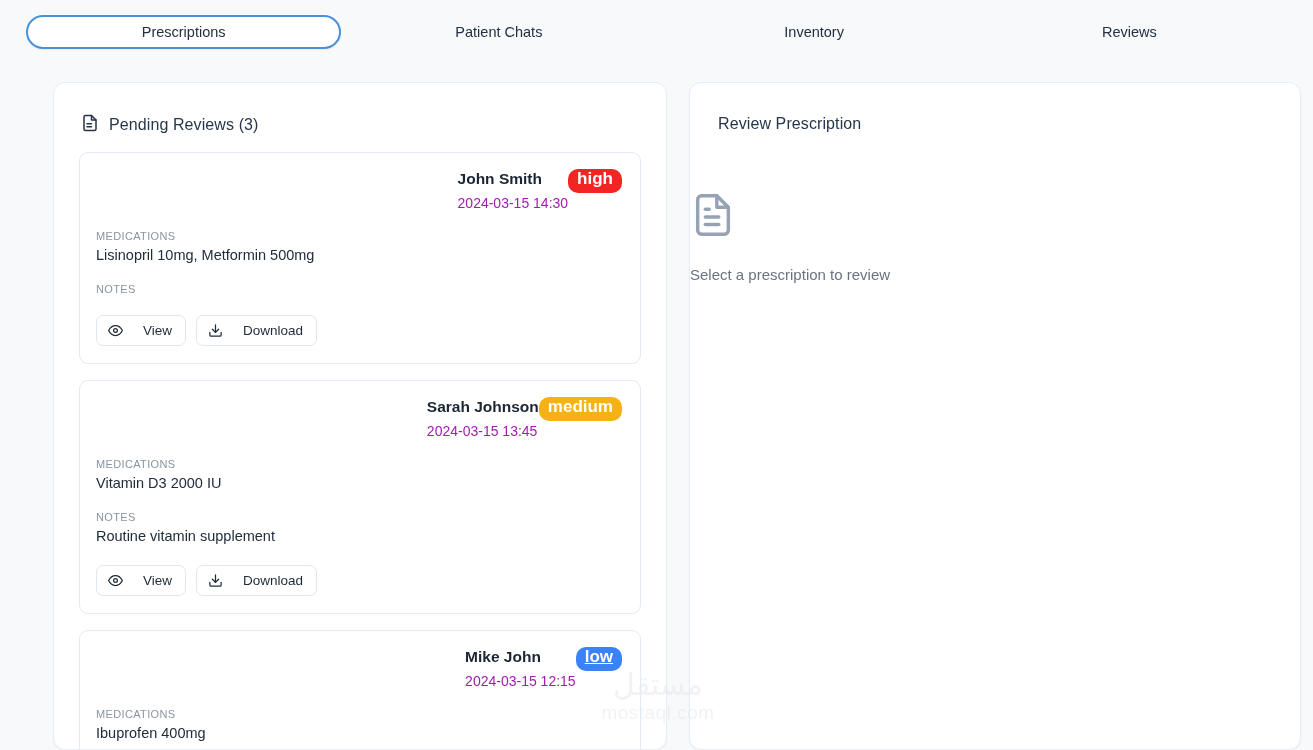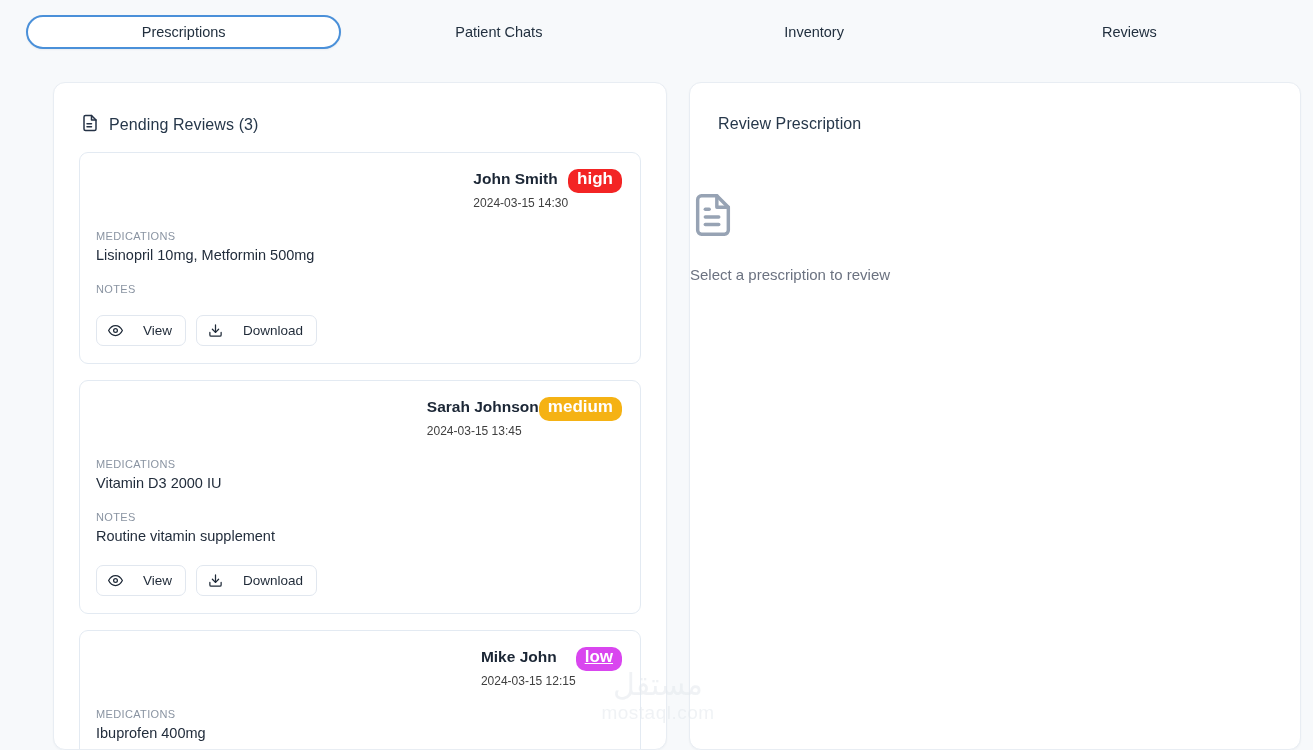--- a/index.html
+++ b/index.html
@@ -111,40 +111,40 @@
   }
 
   .rx-name {
     font-size: 15.5px;
     font-weight: bold;
     color: #1b2635;
     line-height: 20px;
   }
 
   .rx-time {
-    font-size: 12px;
-    color: #404040;
+    font-size: 14px;
+    color: #a21caf;
     margin-top: 6px;
     line-height: 17px;
   }
 
   .badge {
     font-size: 17px;
     font-weight: bold;
     color: #ffffff;
     border-radius: 10px;
     padding: 4px 9px 8px 9px;
     line-height: 12px;
     display: inline-block;
     white-space: nowrap;
   }
 
   .badge.high   { background: #f32424; }
   .badge.medium { background: #f5b214; }
-  .badge.low    { background: #d946ef; text-decoration: underline; }
+  .badge.low    { background: #3b82f6; text-decoration: underline; }
 
   .field { margin-top: 17px; }
 
   .field-label {
     font-size: 11px;
     letter-spacing: 0.35px;
     color: #8a94a2;
     text-transform: uppercase;
     line-height: 14px;
   }

